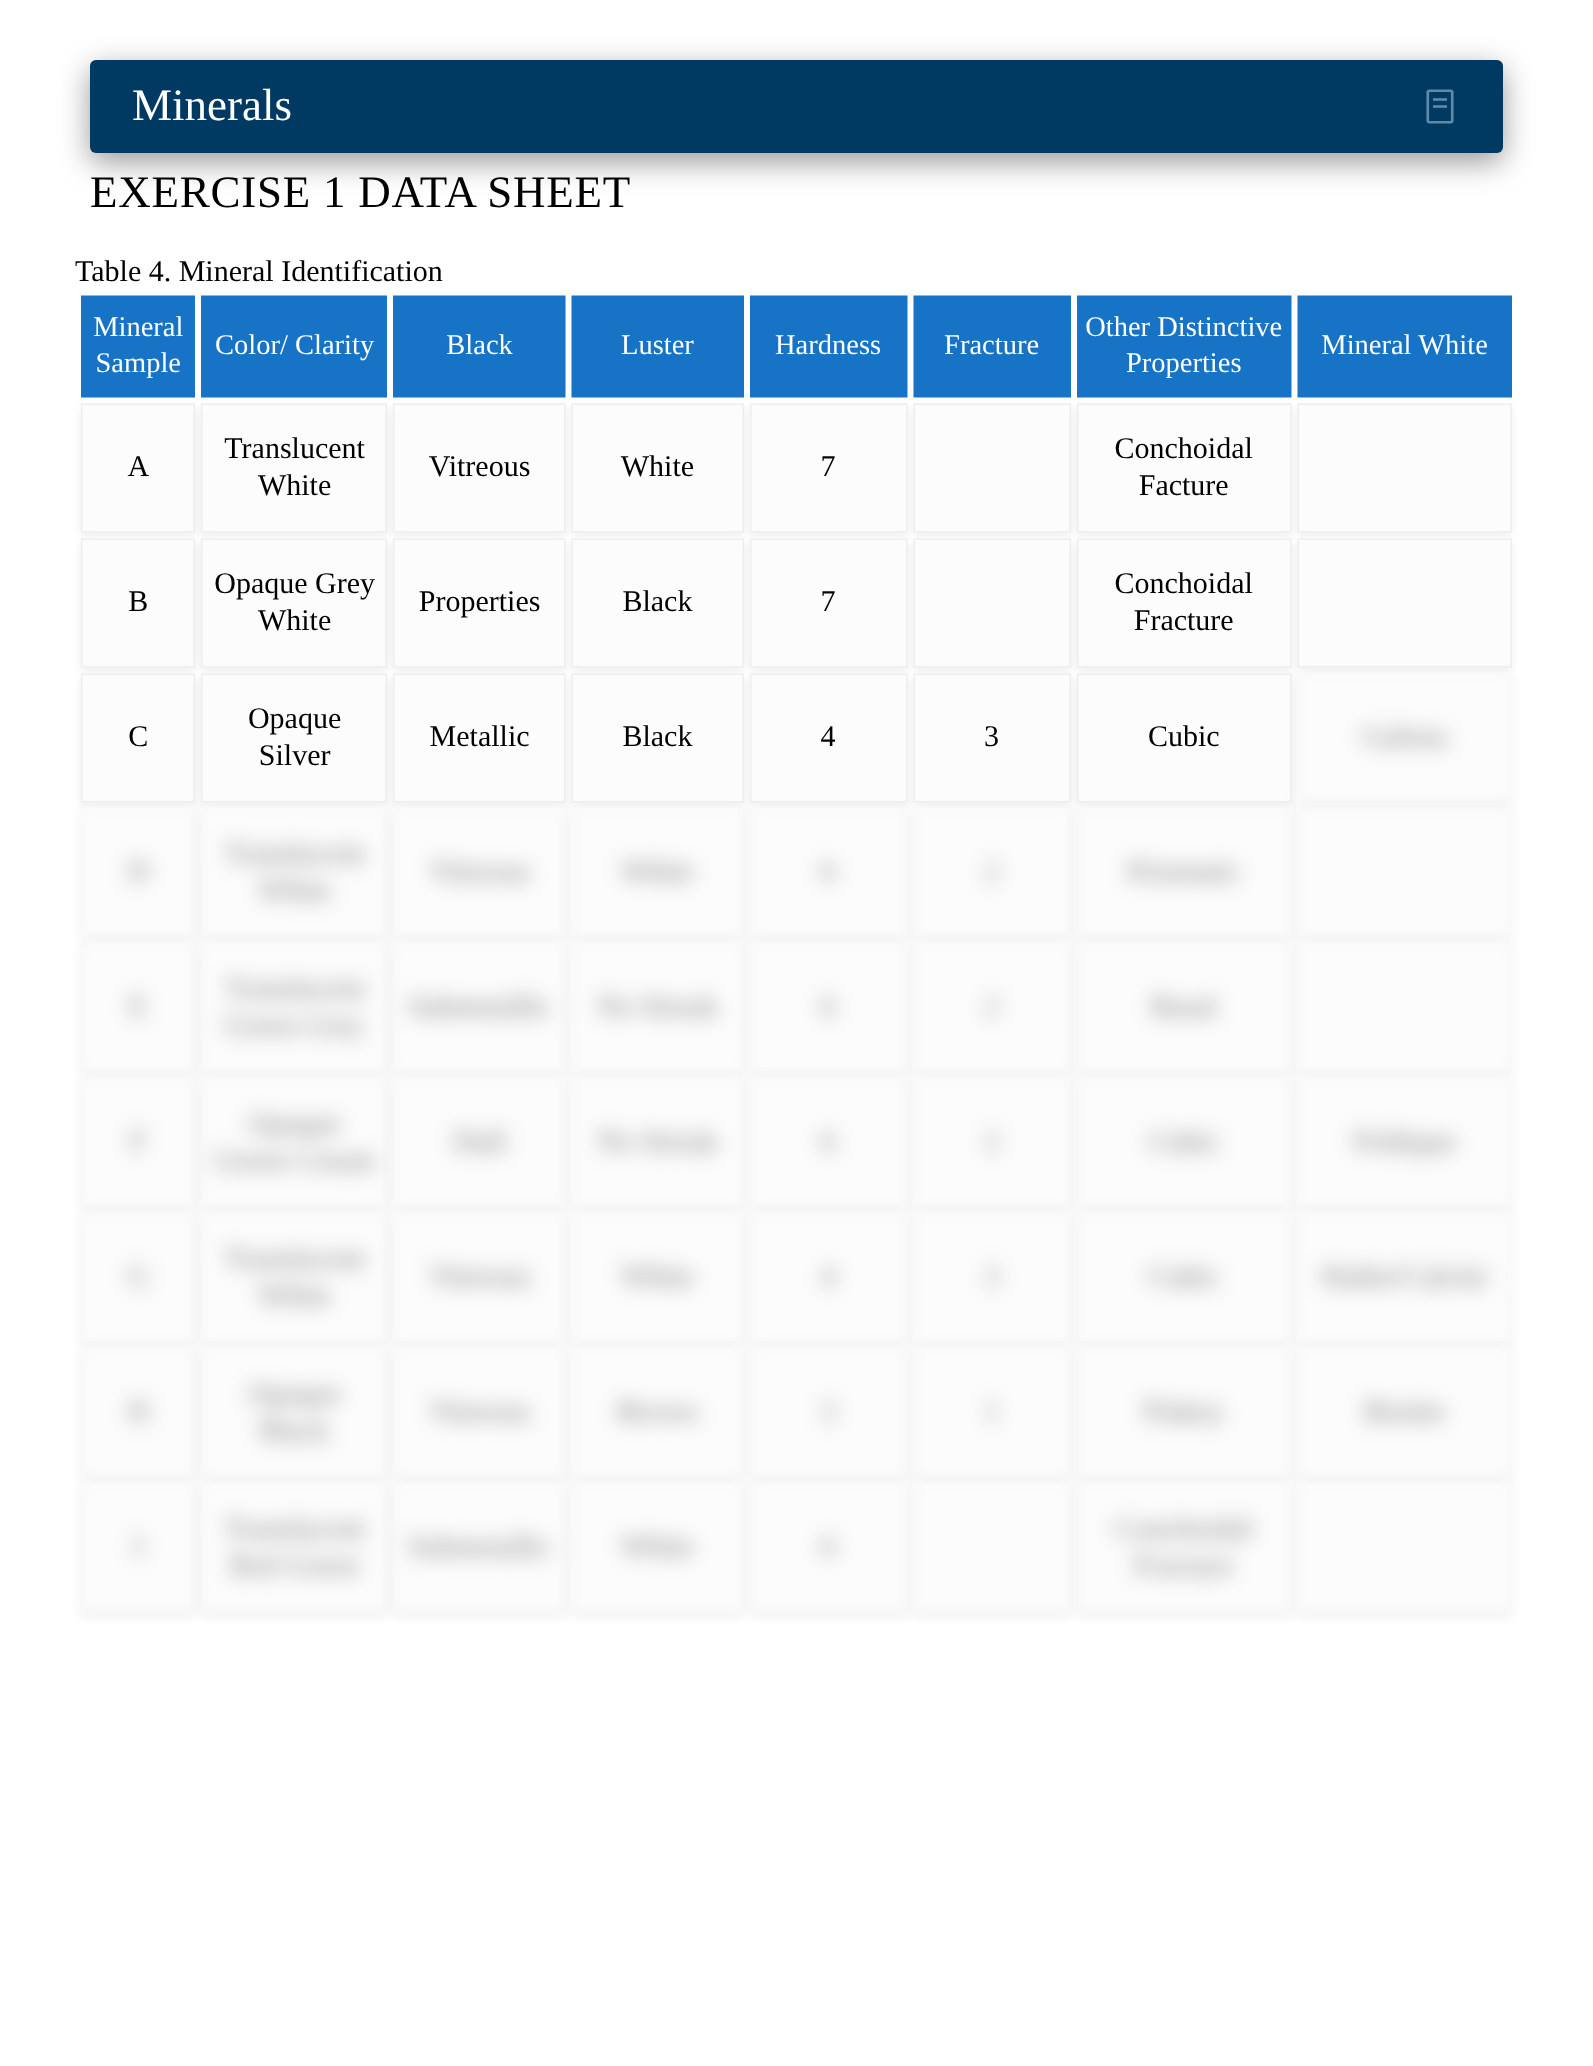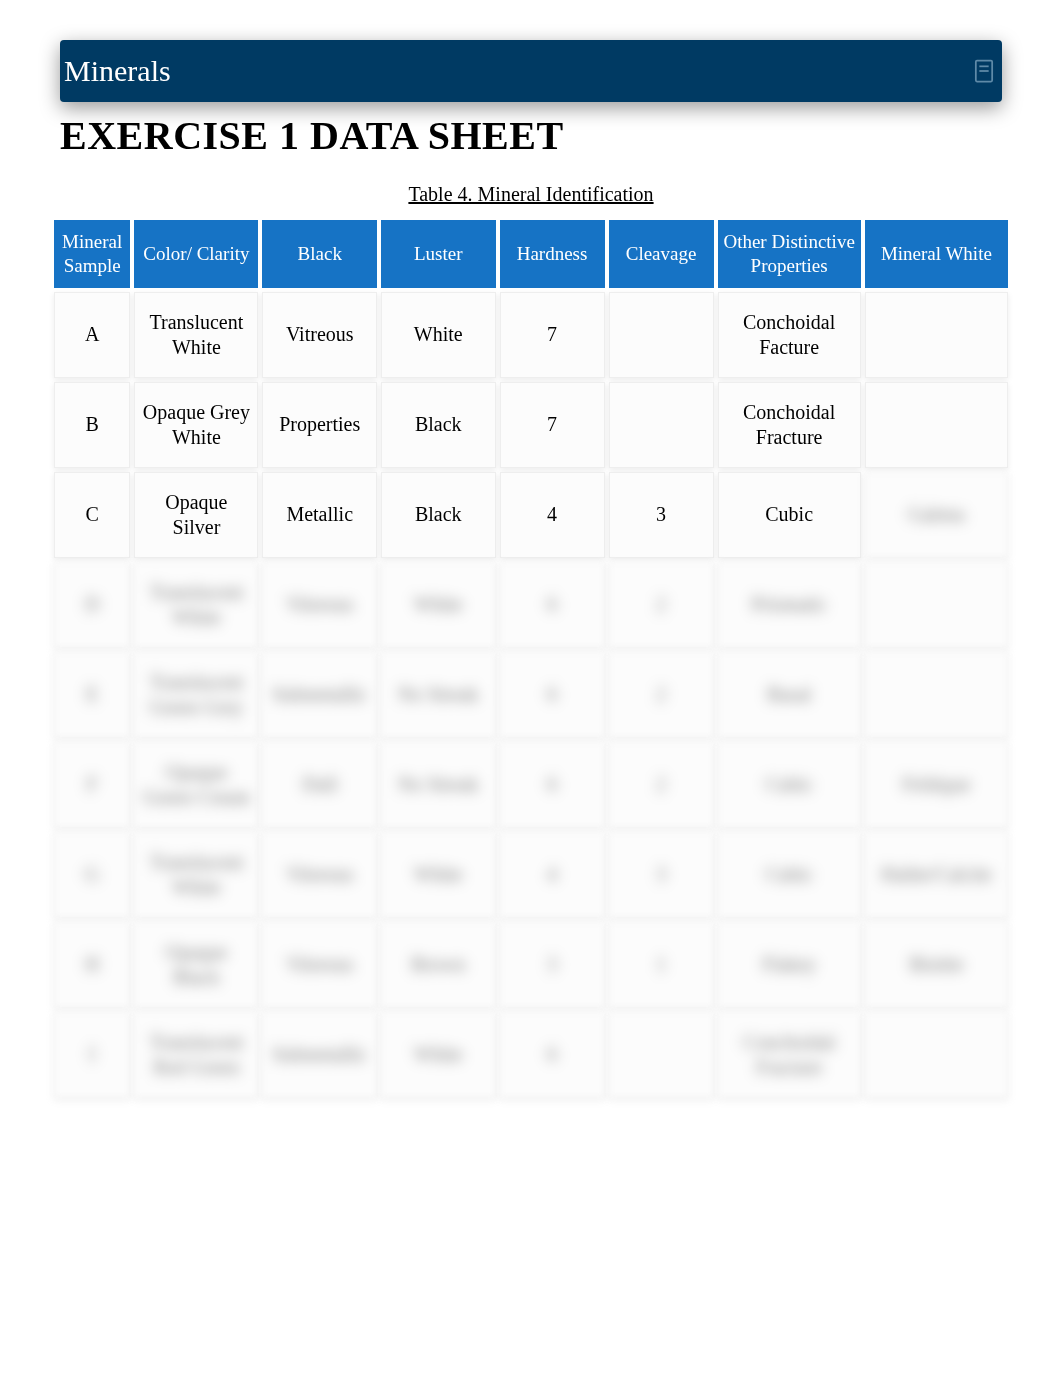--- a/index.html
+++ b/index.html
@@ -9,48 +9,46 @@
     font-family: "Times New Roman", Times, serif;
     background: #ffffff;
     color: #000;
     width: 1062px;
   }
   .banner {
     background: linear-gradient(#003a63, #003a63);
     background-color: #003a63;
     color: #fff;
     font-size: 30px;
-    padding: 14px 4px;
+    padding: 14px 28px;
     margin: 0 10px 8px 10px;
     border-radius: 4px;
     box-shadow: 0 6px 20px rgba(0,0,0,0.4);
     display: flex;
     align-items: center;
     justify-content: space-between;
   }
   .banner-icon {
     width: 28px;
     height: 28px;
     opacity: 0.6;
     display: flex;
     align-items: center;
     justify-content: center;
   }
   .banner-icon svg { width: 100%; height: 100%; }
   h1.page-title {
-    font-size: 40px;
-    font-weight: bold;
+    font-size: 30px;
+    font-weight: normal;
     margin: 10px 10px 24px 10px;
     letter-spacing: 0.5px;
   }
   .table-caption {
-    text-align: center;
+    text-align: left;
     font-size: 20px;
-    margin-bottom: 10px;
-    text-decoration: underline;
   }
   .sheet {
     width: 100%;
     border-collapse: separate;
     border-spacing: 4px;
   }
   .sheet th {
     background: #1673c5;
     color: #fff;
     font-weight: normal;
@@ -115,21 +113,21 @@
       <col class="col-other">
       <col class="col-name">
   </colgroup>
   <thead>
     <tr>
       <th>Mineral Sample</th>
       <th>Color/ Clarity</th>
       <th>Black</th>
       <th>Luster</th>
       <th>Hardness</th>
-      <th>Cleavage</th>
+      <th>Fracture</th>
       <th>Other Distinctive Properties</th>
       <th>Mineral White</th>
     </tr>
   </thead>
   <tbody id="tbody">
       <tr>
         <td>A</td>
         <td>Translucent White</td>
         <td>Vitreous</td>
         <td>White</td>

